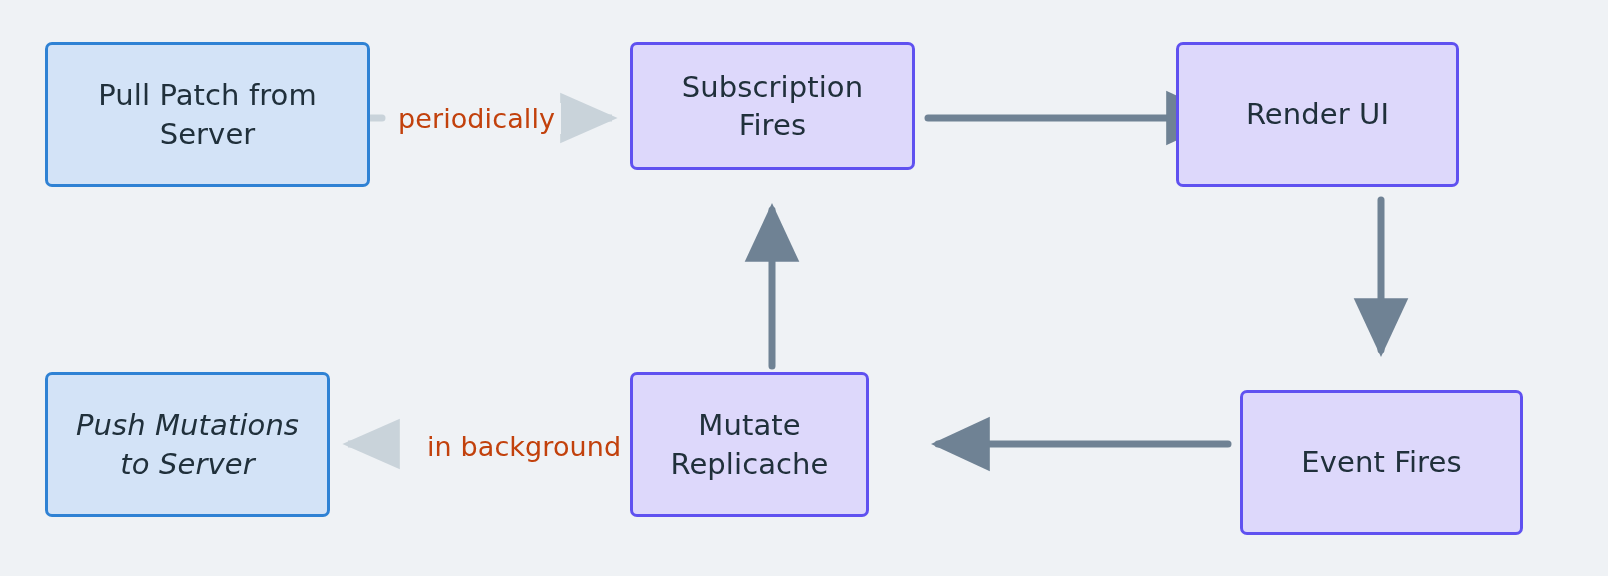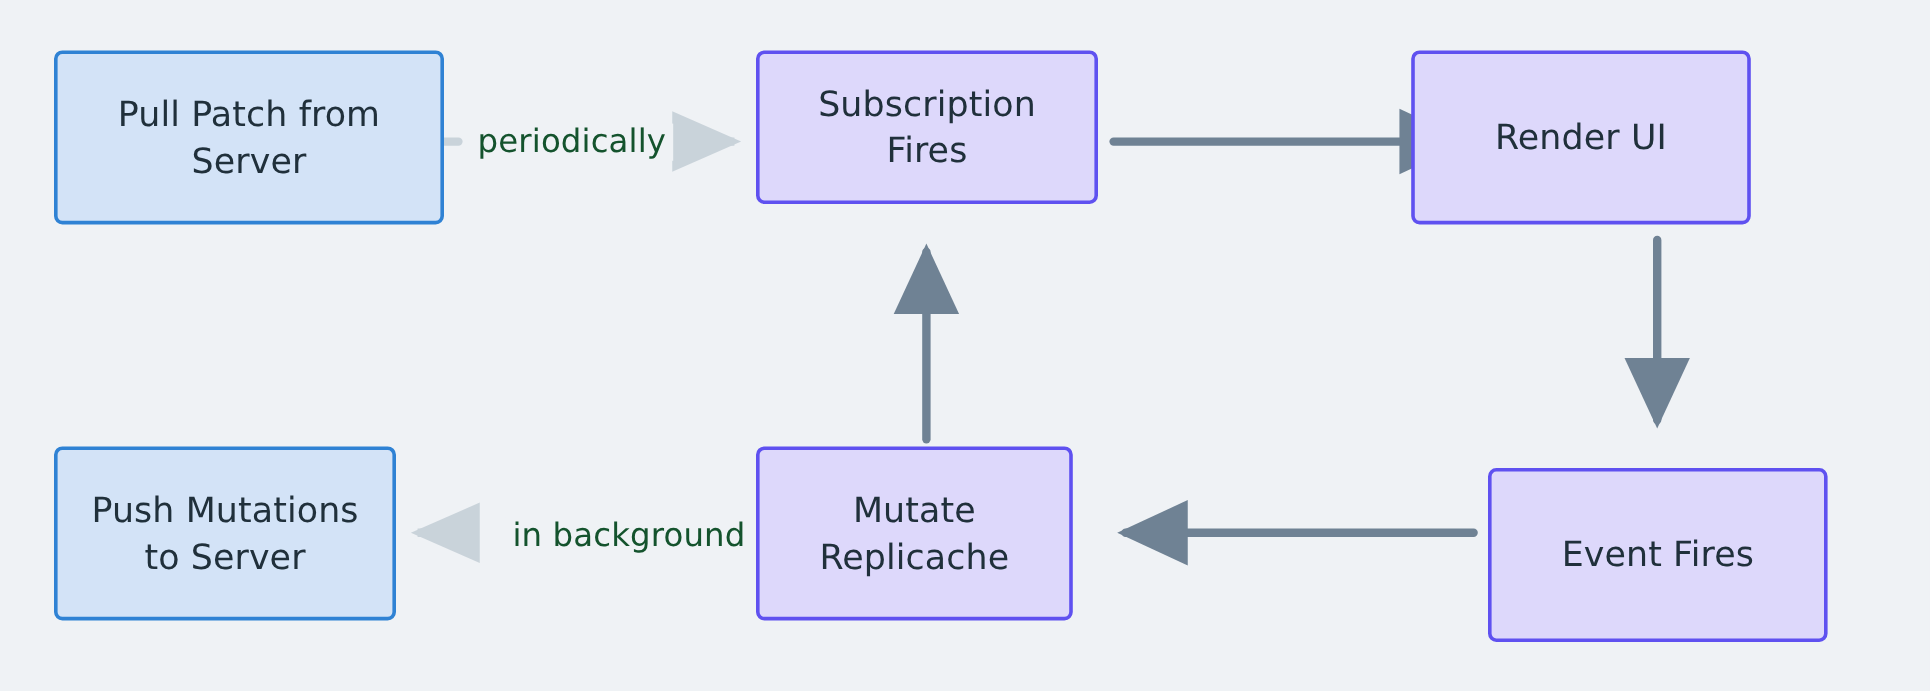--- a/index.html
+++ b/index.html
@@ -45,28 +45,28 @@
     background: #d3e3f7;
     border-color: #2f82d4;
   }
   .node-purple {
     background: #ddd8fb;
     border-color: #5f51f0;
   }
   .n-pull   { left: 45px;   top: 42px;  width: 325px; height: 145px; }
   .n-sub    { left: 630px;  top: 42px;  width: 285px; height: 128px; }
   .n-render { left: 1176px; top: 42px;  width: 283px; height: 145px; }
-  .n-push   { left: 45px;   top: 372px; width: 285px; height: 145px; }
-  .n-mutate { left: 630px;  top: 372px; width: 264px; height: 145px; }
+  .n-push   { left: 45px;   top: 372px; width: 285px; height: 145px; font-style: italic; }
+  .n-mutate { left: 630px;  top: 372px; width: 239px; height: 145px; }
   .n-event  { left: 1240px; top: 372px; width: 283px; height: 145px; margin-top: 18px; }
 
   .edge-label {
     position: absolute;
     font-size: 27px;
-    color: #14532d;
+    color: #c2410c;
     letter-spacing: 0.1px;
     white-space: nowrap;
     z-index: 3;
     background: #eff2f5;
     padding: 0 6px;
   }
   .lbl-periodically { left: 392px; top: 103px; }
   .lbl-background   { left: 378px; top: 431px; margin-left: 43px; }
 </style>
 </head>

